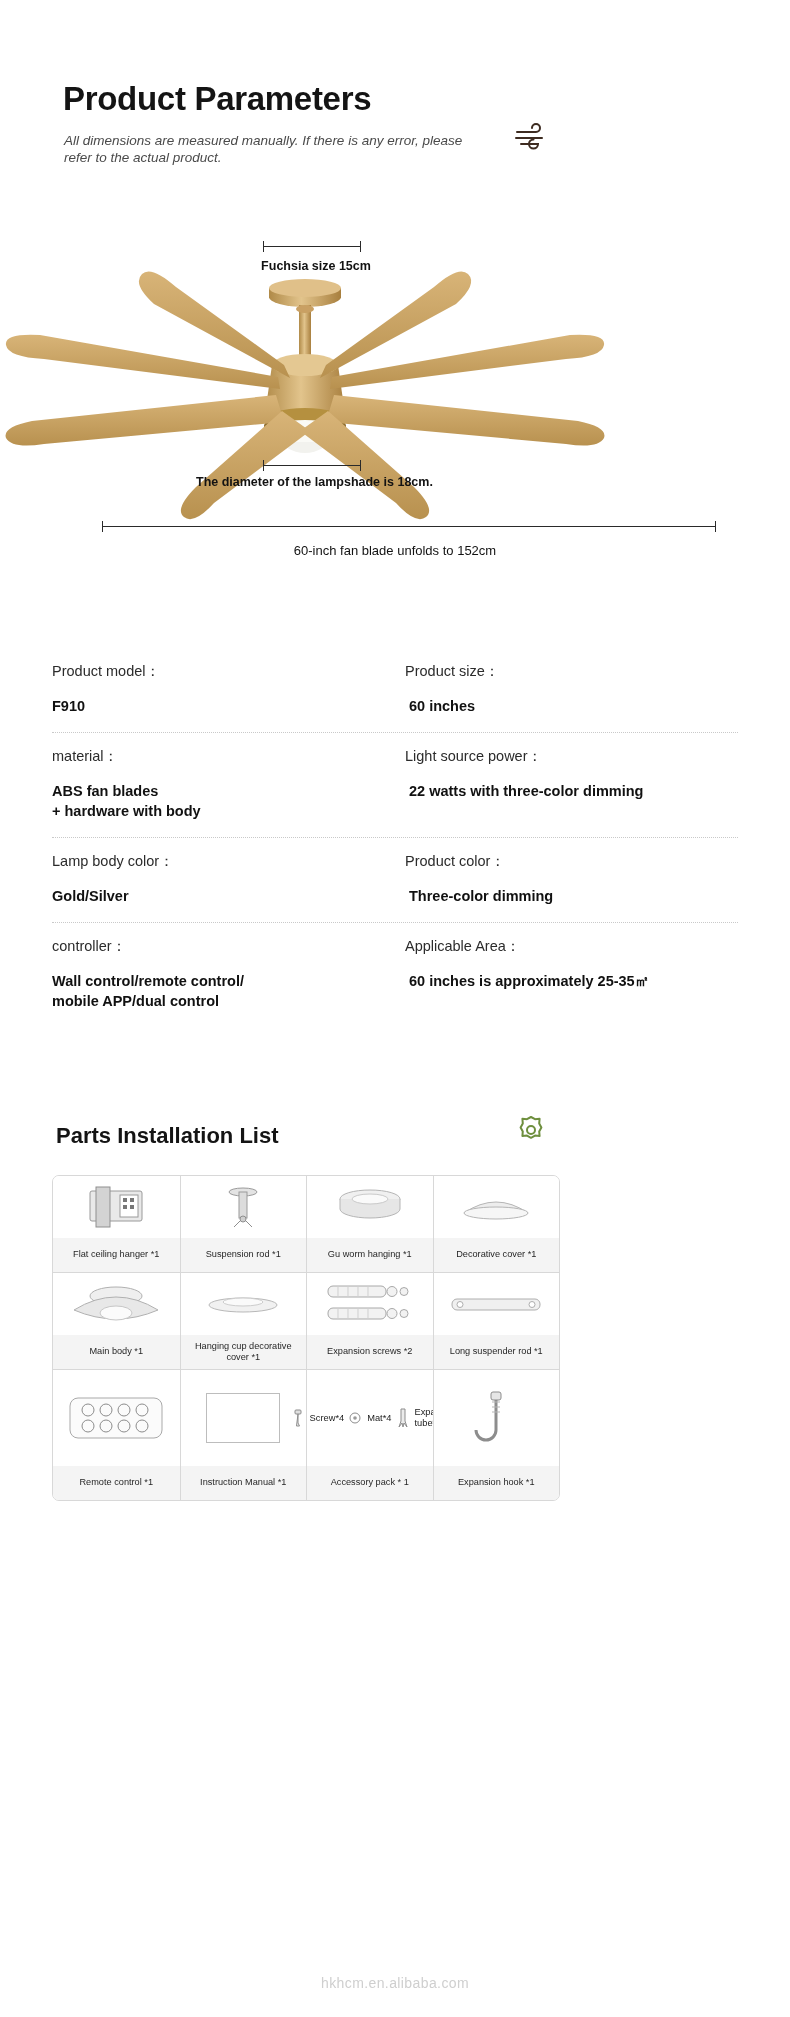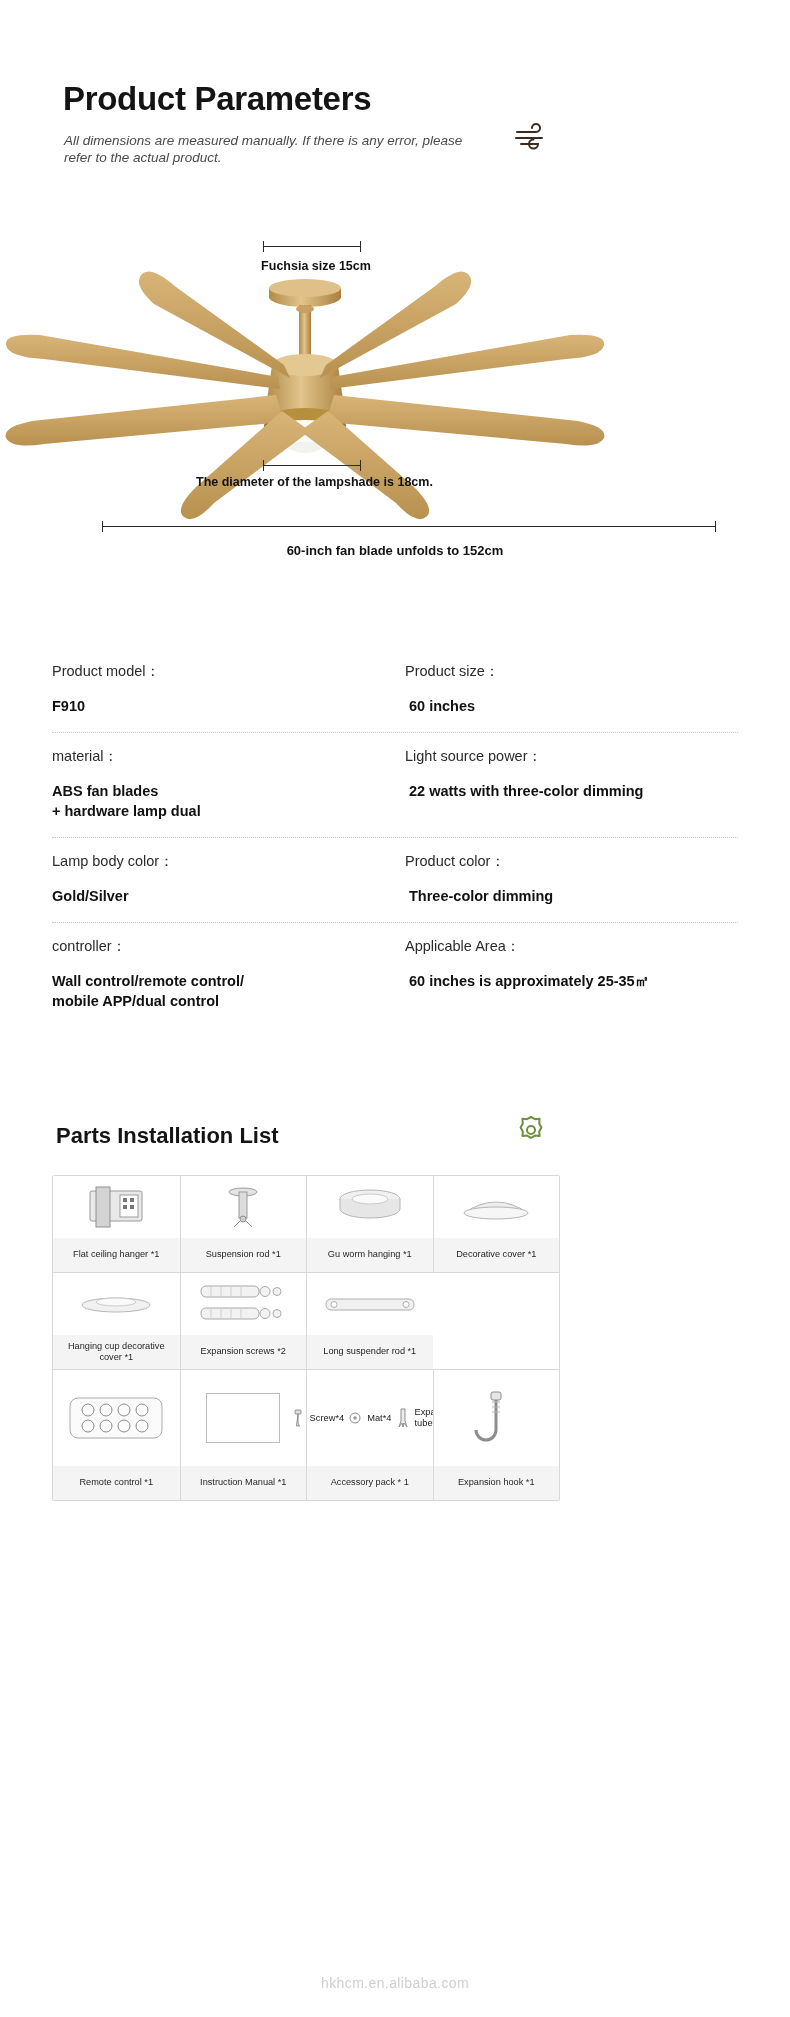--- a/index.html
+++ b/index.html
@@ -29,21 +29,21 @@
 
   
   .diagram { position: absolute; left: 0; top: 195px; width: 790px; height: 390px; }
   .dim-label {
     position: absolute; font-size: 12.5px; font-weight: bold;
     color: #121212; text-align: center; line-height: 15px;
   }
   .lbl-fuchsia { left: 206px; top: 22px; width: 220px; margin-top: 42px; }
   .lbl-shade { left: 196px; top: 280px; width: 240px; text-align: left;}
   .lbl-width {
-    left: 95px; top: 348px; width: 600px; font-weight: bold;
+    left: 95px; top: 348px; width: 600px; font-weight: normal;
     font-size: 13px; text-align: center;
   }
   .bracket { position: absolute; height: 10px; }
   .bracket .bar { position: absolute; left: 0; right: 0; top: 5px; height: 1.4px; background: #2a2a2a; }
   .bracket .cap { position: absolute; top: 0; width: 1.4px; height: 11px; background: #2a2a2a; }
   .bracket .cap.l { left: 0; } .bracket .cap.r { right: 0; }
   .br-fuchsia { left: 263px; top: 46px; width: 98px; }
   .br-shade { left: 263px; top: 265px; width: 98px; }
   .br-width { left: 102px; top: 326px; width: 614px; }
 
@@ -58,21 +58,21 @@
   .spec-val { font-size: 14.5px; font-weight: bold; color: #111; line-height: 20px; white-space: pre-line; }
   .spec-col.right .spec-val { padding-left: 4px; }
 
   
   .parts-head { position: absolute; left: 56px; top: 1123px; }
   .parts-title { font-size: 22px; font-weight: bold; color: #141414; }
   .gear-icon { position: absolute; left: 460px; top: -8px; }
 
   .parts-grid {
     position: absolute; left: 52px; top: 1175px;
-    width: 508px; border: 1px solid #d8d8d8; border-radius: 2px;
+    width: 508px; border: 1px solid #d8d8d8; border-radius: 7px;
     overflow: hidden; background: #fff;
   }
   .prow { display: flex; }
   .prow + .prow { border-top: 1px solid #d8d8d8; }
   .pcell { width: 25%; position: relative; }
   .pcell + .pcell { border-left: 1px solid #d8d8d8; }
   .pic { height: 62px; display: flex; align-items: center; justify-content: center; background: #fff; }
   .plabel {
     background: #f4f4f4; font-size: 9.2px; color: #262626;
     text-align: center; line-height: 11.5px;
@@ -186,21 +186,21 @@
           <div class="spec-val">60 inches</div>
         </div>
       </div>
     </div>
 
     <div class="spec-row">
       <div class="spec-cols">
         <div class="spec-col">
           <div class="spec-key">material：</div>
           <div class="spec-val">ABS fan blades
-+ hardware lamp dual</div>
++ hardware with body</div>
         </div>
         <div class="spec-col right">
           <div class="spec-key">Light source power：</div>
           <div class="spec-val">22 watts with three-color dimming</div>
         </div>
       </div>
     </div>
 
     <div class="spec-row">
       <div class="spec-cols">
@@ -285,20 +285,30 @@
           <svg width="84" height="36" viewBox="0 0 84 36">
             <path d="M10 24 q32 -22 64 0 z" fill="#ededed" stroke="#b5b5b5"></path>
             <ellipse cx="42" cy="24" rx="32" ry="6" fill="#f6f6f6" stroke="#b5b5b5"></ellipse>
           </svg>
         </div>
         <div class="plabel">Decorative cover *1</div>
       </div>
     </div>
 
     <div class="prow">
+      <div class="pcell">
+        <div class="pic">
+          <svg width="100" height="48" viewBox="0 0 100 48">
+            <ellipse cx="50" cy="16" rx="26" ry="9" fill="#efefef" stroke="#b0b0b0"></ellipse>
+            <path d="M8 30 q42 -26 84 0 q-42 18 -84 0 z" fill="#e8e8e8" stroke="#b0b0b0"></path>
+            <ellipse cx="50" cy="33" rx="16" ry="7" fill="#fbfbfb" stroke="#c6c6c6"></ellipse>
+          </svg>
+        </div>
+        <div class="plabel">Main body *1</div>
+      </div>
       <div class="pcell">
         <div class="pic">
           <svg width="90" height="30" viewBox="0 0 90 30">
             <ellipse cx="45" cy="16" rx="34" ry="7" fill="#f1f1f1" stroke="#b8b8b8"></ellipse>
             <ellipse cx="45" cy="13" rx="20" ry="4" fill="#fafafa" stroke="#cccccc"></ellipse>
           </svg>
         </div>
         <div class="plabel">Hanging cup
 decorative cover *1</div>
       </div>

